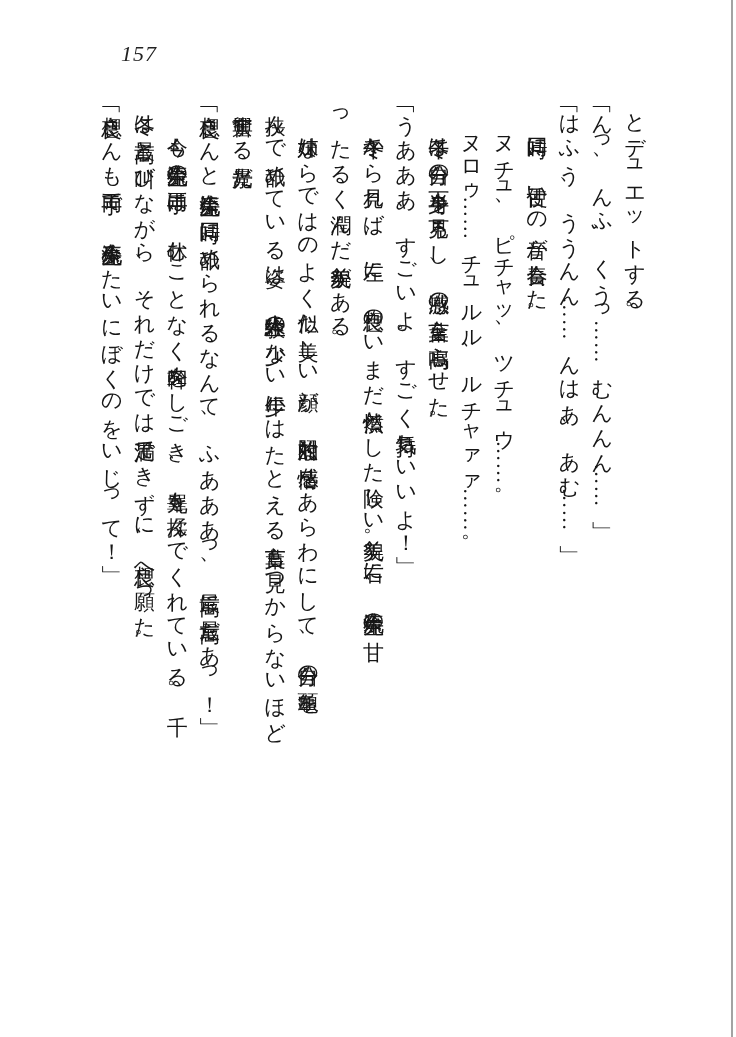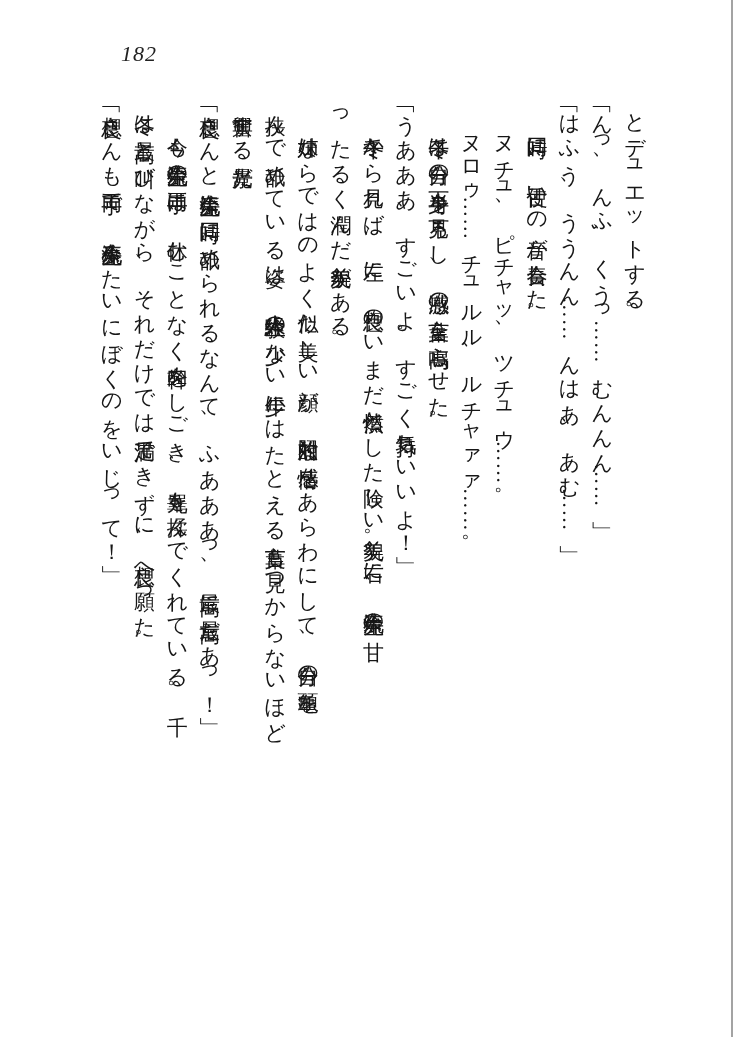--- a/index.html
+++ b/index.html
@@ -51,21 +51,21 @@
   }
   .tcol.indent {
     text-indent: 22px;
   }
 </style>
 </head>
 <body>
 
 <div class="page">
   <div class="edge-line"></div>
-  <div class="page-number">182</div>
+  <div class="page-number">157</div>
   <div class="text-area">
     <p class="tcol">とデュエットする。</p>
     <p class="tcol">「んっ、んふ、くうっ……むんんん……」</p>
     <p class="tcol">「はふう、ううんん……んはあ、あむ……」</p>
     <p class="tcol indent">同時に、舌使いの音が合奏した。</p>
     <p class="tcol indent">ヌチュ、ピチャッ、ツチュウ……。</p>
     <p class="tcol indent">ヌロゥ……チュルル、ルチャァァ……。</p>
     <p class="tcol indent">千冬は自分の下半身を見下ろし、感激の言葉を高鳴らせた。</p>
     <p class="tcol">「うあああ、すごいよ。すごく気持ちいいよ！」</p>
     <p class="tcol indent">千冬から見れば、左に、想良のいまだ憤然とした険しい美貌。右に、流奈先生の甘</p>

